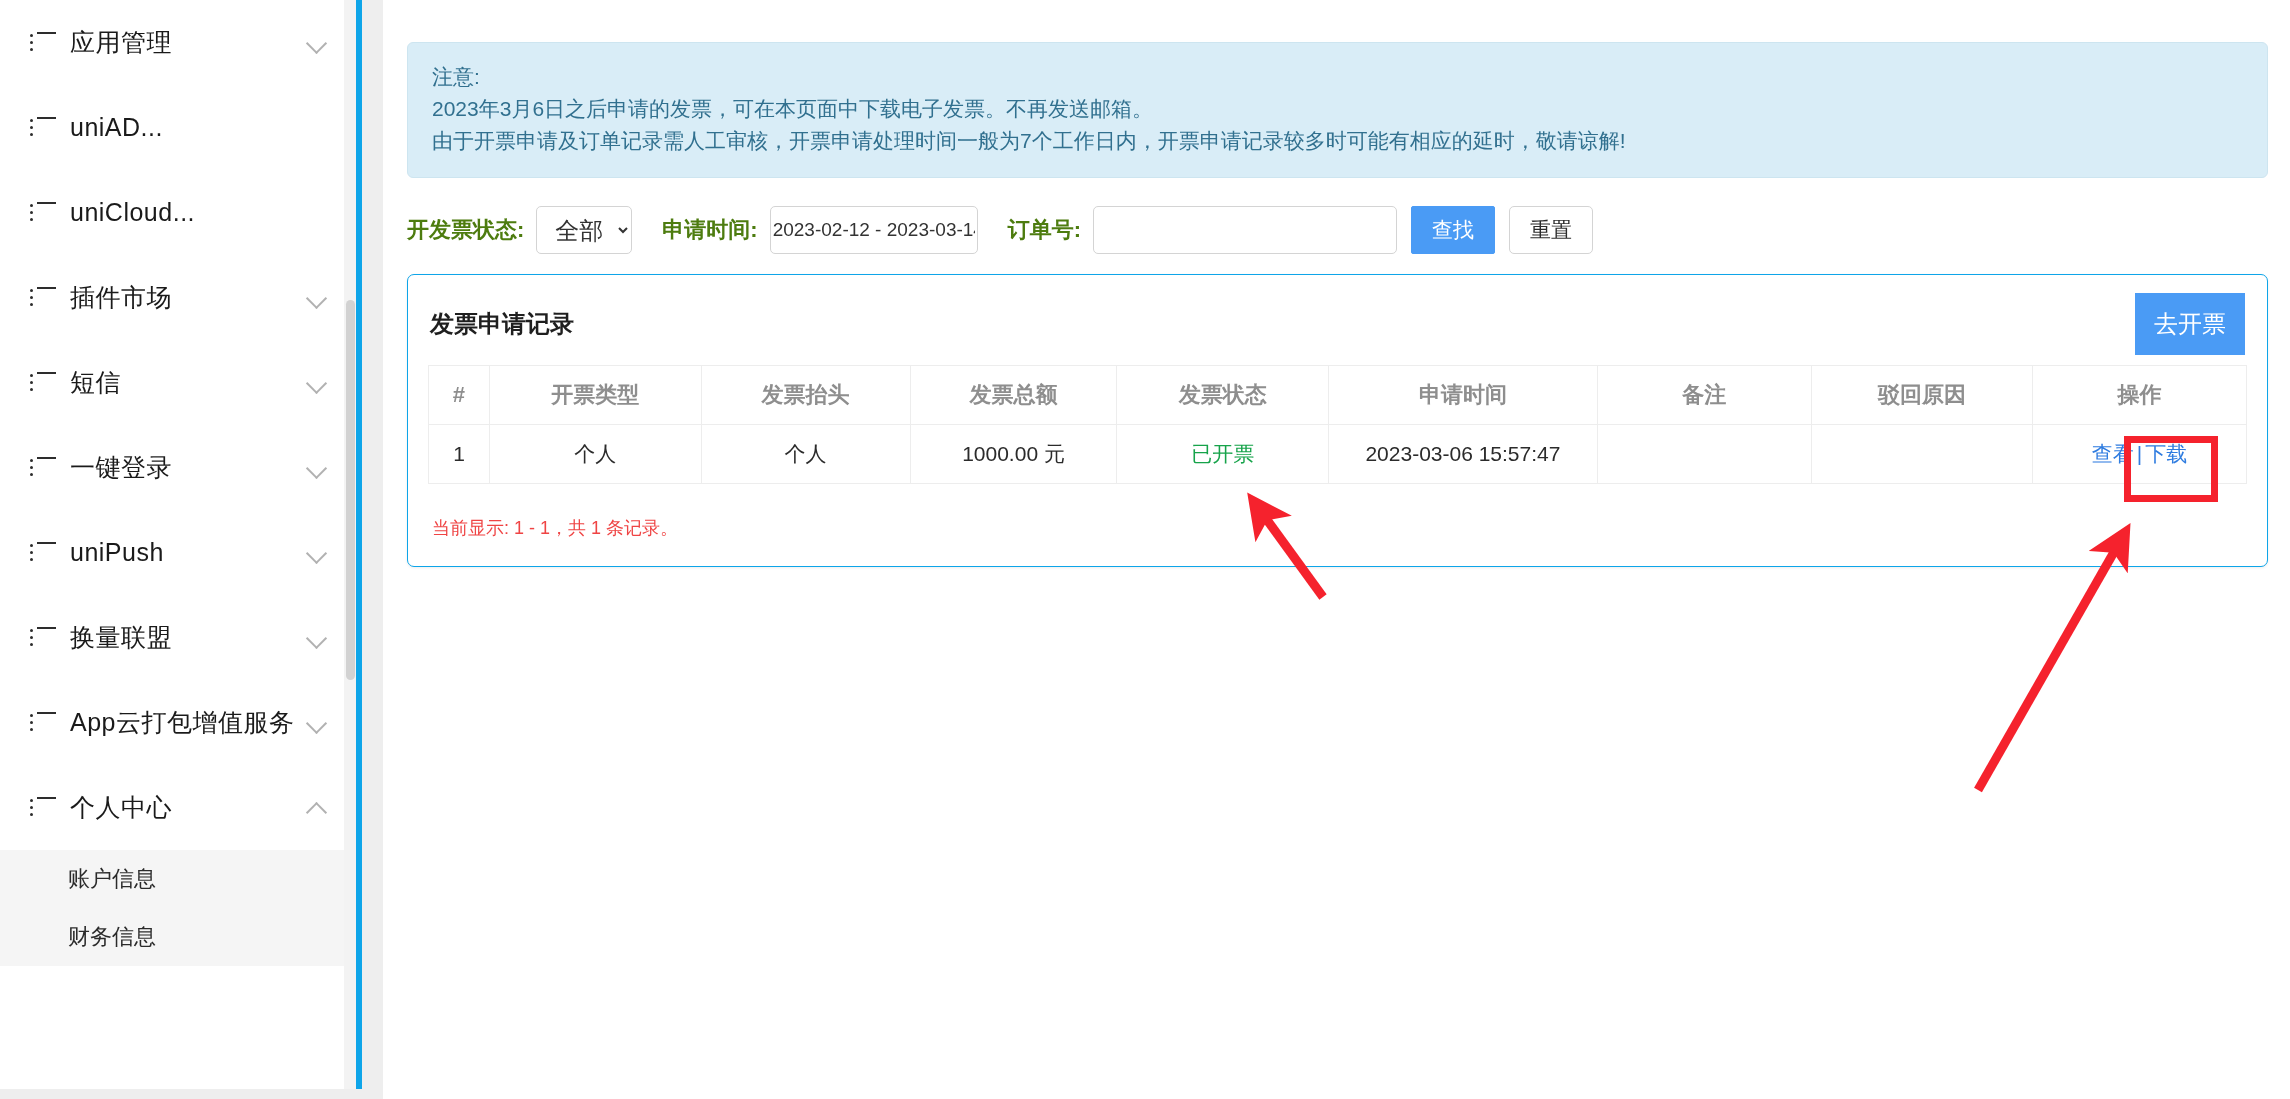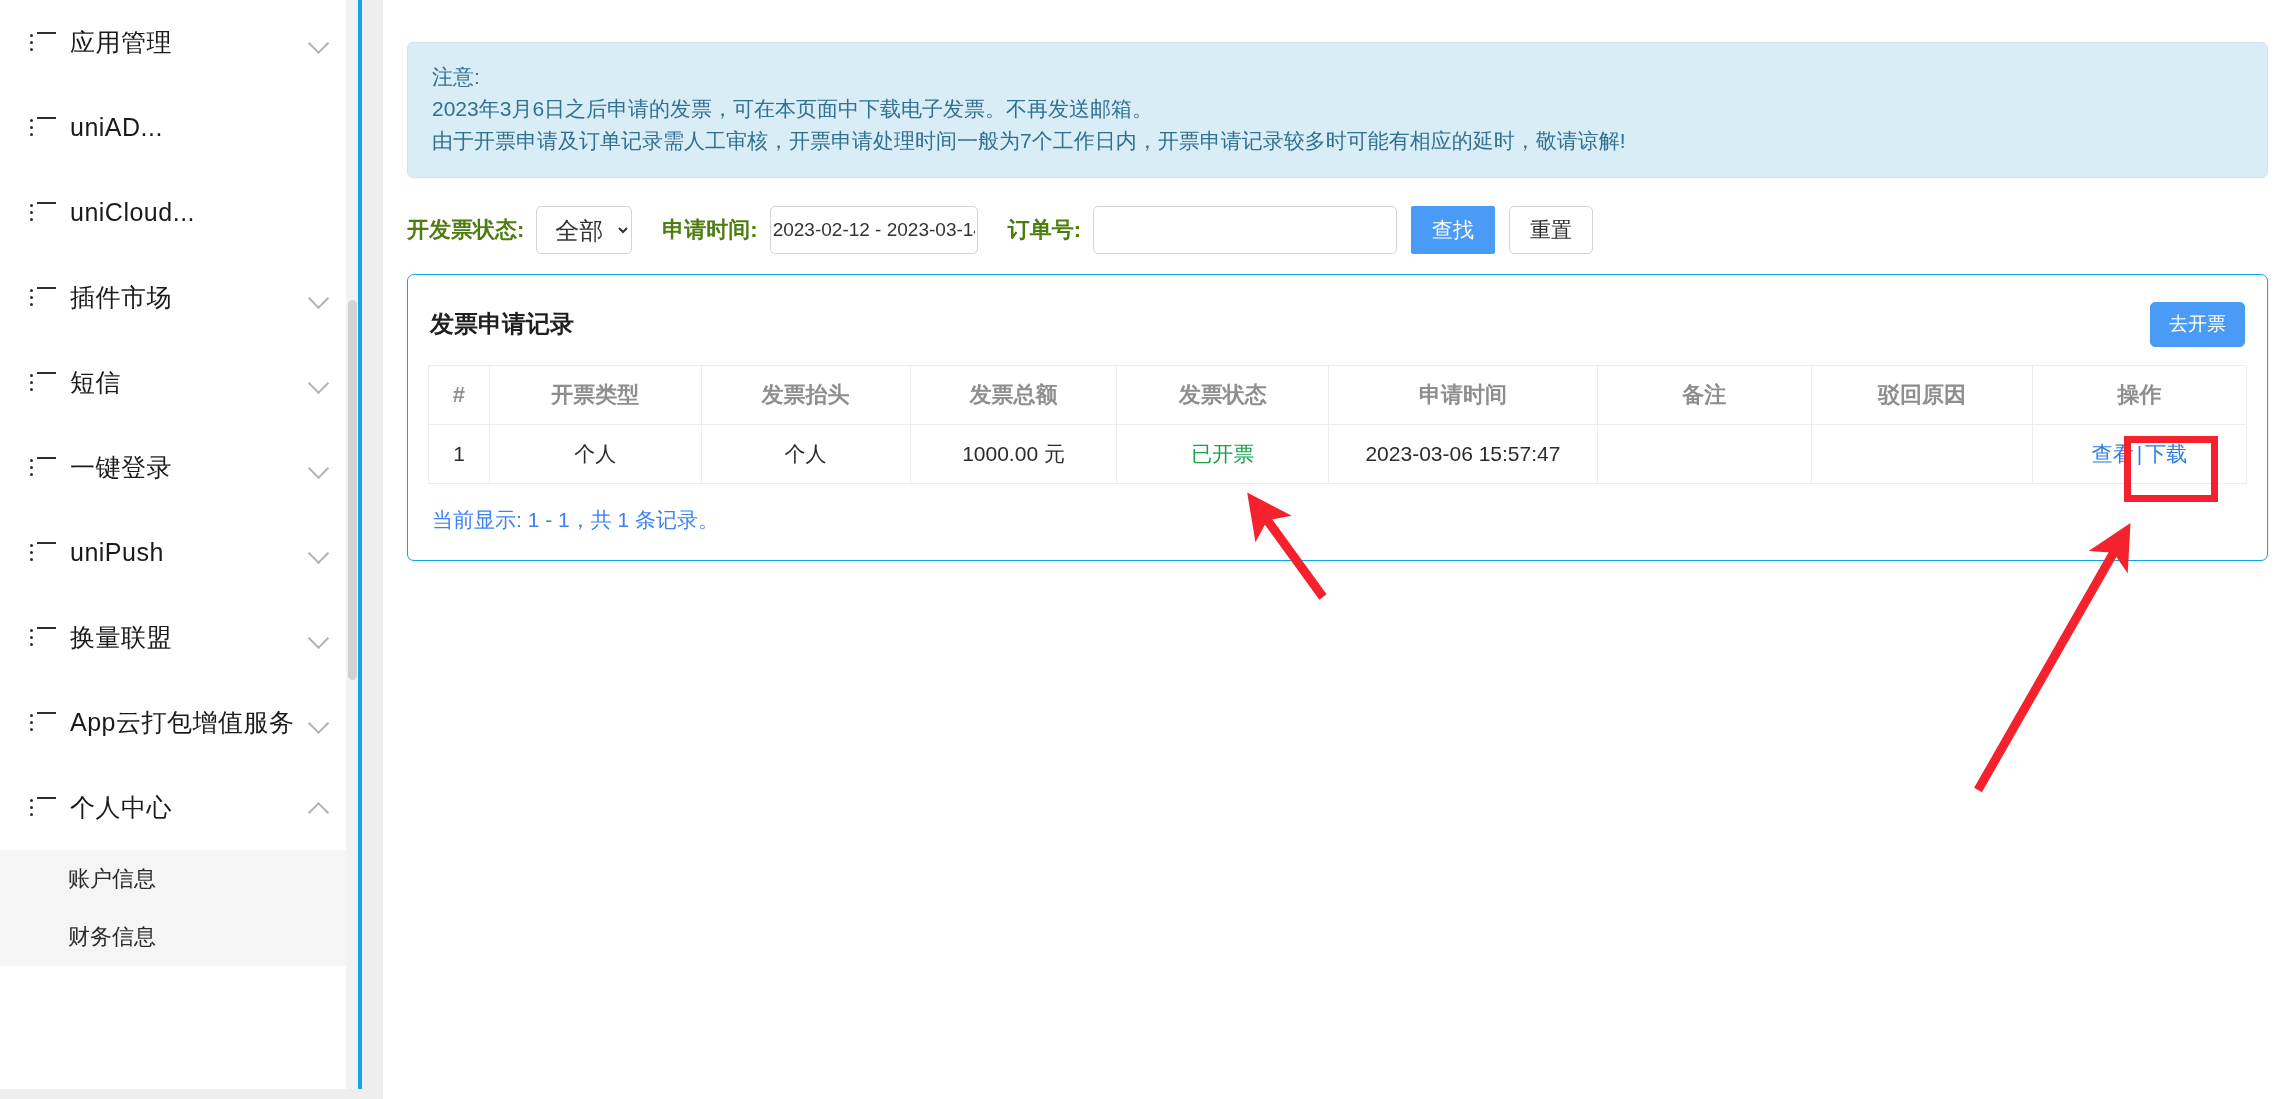--- a/index.html
+++ b/index.html
@@ -21,21 +21,21 @@
     inset: 0;
     display: flex;
     background: #eeeeee;
   }
 
   
   .sidebar {
     width: 362px;
     height: 1089px;
     background: #ffffff;
-    border-right: 4px solid #0ea5e9;
+    border-right: 6px solid #0ea5e9;
     box-sizing: border-box;
     position: relative;
     overflow: hidden;
     flex: 0 0 362px;
   }
   .nav-item {
     display: flex;
     align-items: center;
     height: 85px;
     padding: 0 28px 0 30px;
@@ -256,26 +256,26 @@
     justify-content: space-between;
     padding: 4px 2px 0 2px;
     height: 54px;
   }
   .card-title {
     font-size: 24px;
     font-weight: bold;
     color: #1f1f1f;
   }
   .btn-invoice {
-    height: 45px;
+    height: 62px;
     background: #4a9bf5;
     border: 1px solid #4a9bf5;
     color: #ffffff;
-    border-radius: 5px;
-    font-size: 19px;
+    border-radius: 0;
+    font-size: 24px;
     font-family: "Liberation Sans", sans-serif;
     cursor: pointer;
     padding: 0 18px;
   }
 
   table.grid {
     width: 100%;
     border-collapse: collapse;
     margin-top: 14px;
     table-layout: fixed;
@@ -306,24 +306,24 @@
   .col-time { width: 222px; }
   .col-remark { width: 176px; }
   .col-reject { width: 182px; }
   .col-action { width: 176px; }
 
   .status-ok { color: #16a34a; }
   .link { color: #2f7ce0; cursor: pointer; }
   .link-sep { color: #2f7ce0; padding: 0 3px; }
 
   .card-foot {
-    margin-top: 22px;
+    margin-top: 32px;
     padding-left: 4px;
-    font-size: 21px;
-    color: #3b82f6;
+    font-size: 18px;
+    color: #ef4444;
   }
 
   
   .annots {
     position: absolute;
     left: 0; top: 0;
     width: 2290px; height: 1099px;
     pointer-events: none;
     z-index: 50;
   }

